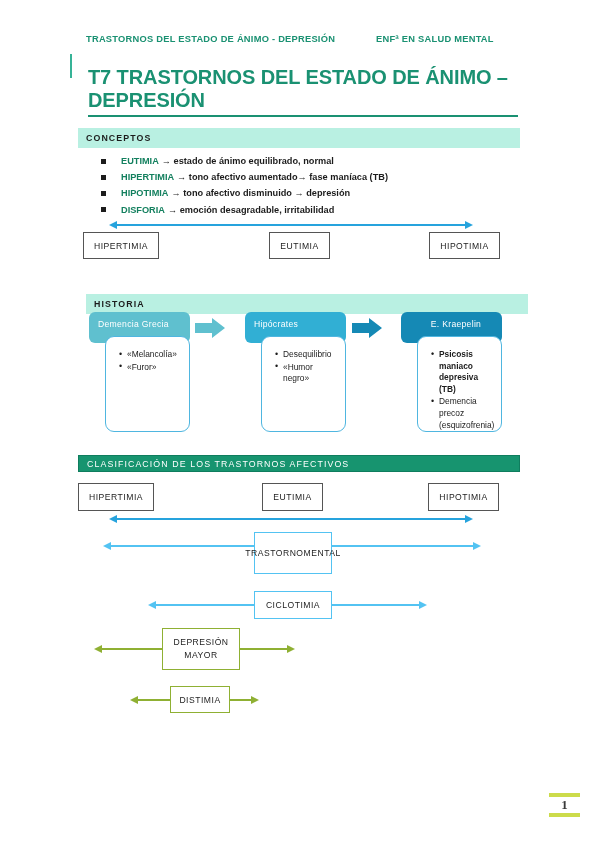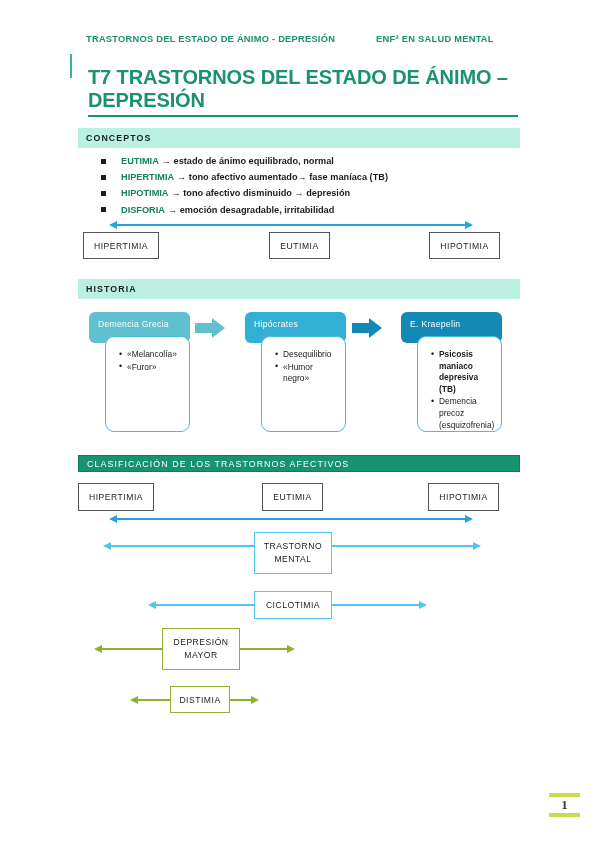--- a/index.html
+++ b/index.html
@@ -83,21 +83,21 @@
   }
   .bar-light {
     background: #b9f0e2;
     color: #1c1c1c;
     height: 20px;
     font-weight: 600;
   }
 
   #bar-introduccion { top: 103px; }
   #bar-conceptos    { top: 128px; }
-  #bar-historia     { top: 279px; }
+  #bar-historia     { top: 294px; margin-left: 8px; }
   #bar-clasificacion{ top: 455px; }
 
   
   .concept-list {
     position: absolute;
     top: 153px;
     left: 101px;
     width: 400px;
   }
   .concept-item {
@@ -326,21 +326,21 @@
     </div>
   </div>
 
   <div class="harrow" style="left:352px; top:318px;">
     <svg width="30" height="20" viewBox="0 0 30 20">
       <polygon points="0,5 17,5 17,0 30,10 17,20 17,15 0,15" fill="#1589b5"></polygon>
     </svg>
   </div>
 
   <div class="hcard" style="left:401px; top:312px;">
-    <div class="hhead" style="background:#1589b5;">E. Kraepelin</div>
+    <div class="hhead" style="background:#1589b5;text-align:center;">E. Kraepelin</div>
     <div class="hbody">
       <ul>
         <li class="bold">Psicosis maniaco depresiva (TB)</li>
         <li>Demencia precoz (esquizofrenia)</li>
       </ul>
     </div>
   </div>
 
   <div class="bar bar-dark" id="bar-clasificacion">CLASIFICACIÓN DE LOS TRASTORNOS AFECTIVOS</div>
 
@@ -352,21 +352,21 @@
     <div class="shaft"></div>
     <div class="head left"></div>
     <div class="head right"></div>
   </div>
 
   <div class="aline ltblue" style="left:110px; top:545px; width:364px;">
     <div class="shaft"></div>
     <div class="head left"></div>
     <div class="head right"></div>
   </div>
-  <div class="pbox" style="left:254px; top:532px; width:78px; height:42px; border:1.2px solid #53c3f2; flex-direction:column; line-height:13px;">
+  <div class="pbox" style="left:254px; top:532px; width:78px; height:42px; border:1.2px solid #53c3f2; flex-direction:row; line-height:13px;">
       <span>TRASTORNO</span>
       <span>MENTAL</span>
     </div>
 
   <div class="aline ltblue" style="left:155px; top:604px; width:265px;">
     <div class="shaft"></div>
     <div class="head left"></div>
     <div class="head right"></div>
   </div>
   <div class="pbox" style="left:254px; top:591px; width:78px; height:28px; border:1.2px solid #53c3f2;">CICLOTIMIA</div>

